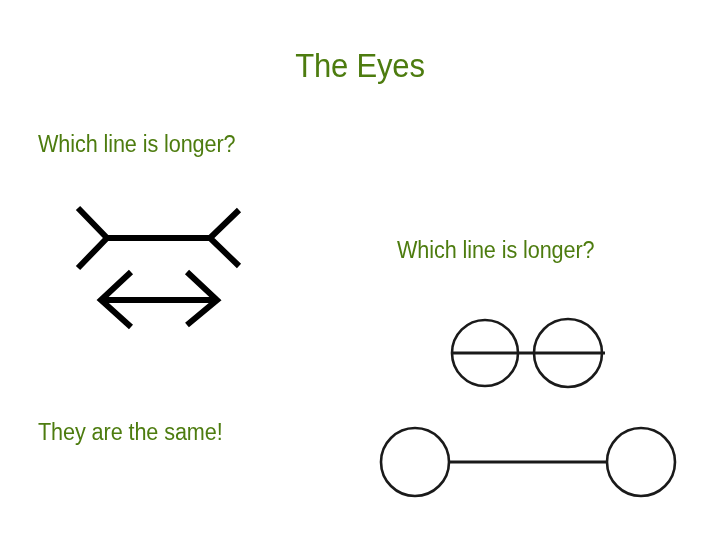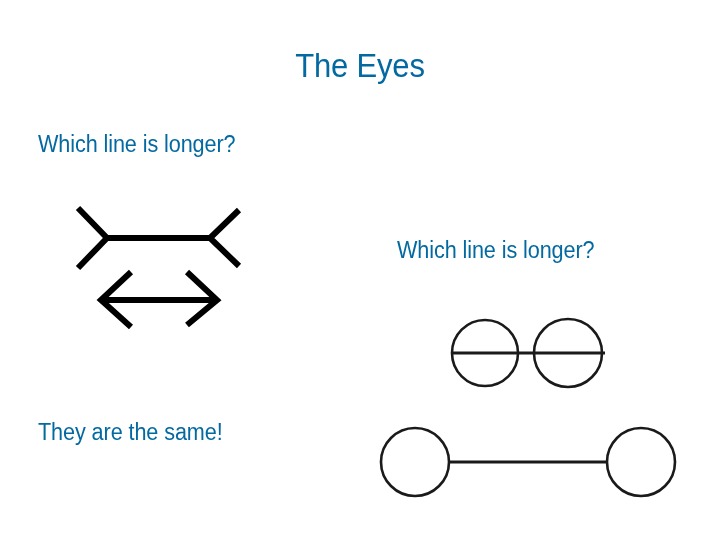--- a/index.html
+++ b/index.html
@@ -7,21 +7,21 @@
     padding: 0;
     background: #ffffff;
   }
   #slide {
     position: relative;
     width: 720px;
     height: 540px;
     background: #ffffff;
     overflow: hidden;
     font-family: "Liberation Sans", "DejaVu Sans", sans-serif;
-    color: #0369a1;
+    color: #4d7c0f;
   }
   #slide-title {
     position: absolute;
     left: 0;
     top: 46px;
     width: 720px;
     text-align: center;
     font-size: 33px;
     line-height: 40px;
     font-weight: 400;

